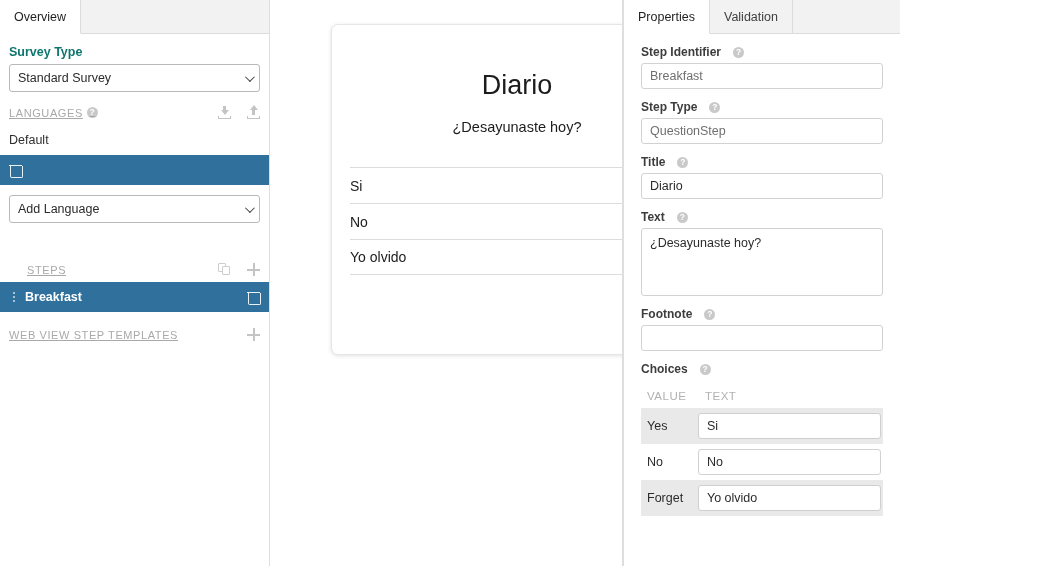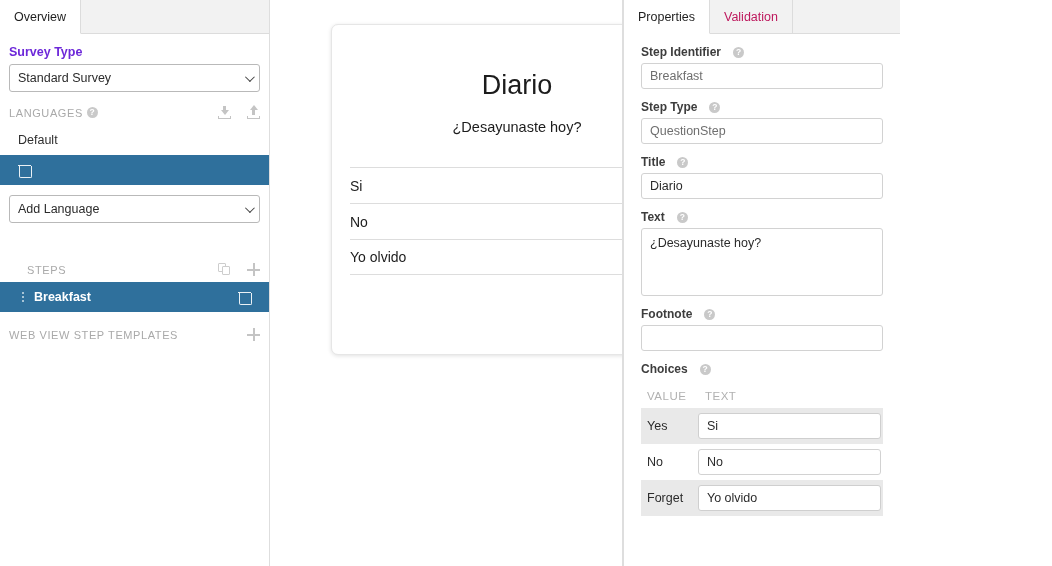--- a/index.html
+++ b/index.html
@@ -46,29 +46,29 @@
     background: #f2f2f2;
     border-right: 1px solid #dcdcdc;
     cursor: default;
   }
   .tab.active {
     background: #ffffff;
     border-bottom: 1px solid #ffffff;
     margin-bottom: -1px;
     color: #1f1f1f;
   }
-  .tab.inactive-label { color: #be185d; }
+  .tab.inactive-label { color: #404040; }
   .tabstrip .filler { flex: 1; background: #f2f2f2; }
 
   .sb-body { padding: 0; }
 
   .field-label {
     font-size: 12.5px;
     font-weight: bold;
-    color: #6d28d9;
+    color: #0f766e;
     padding: 11px 9px 5px 9px;
   }
 
   .select-wrap {
     margin: 0 9px;
     position: relative;
   }
   .fake-select {
     height: 28px;
     border: 1px solid #b9b9b9;
@@ -92,20 +92,21 @@
     pointer-events: none;
   }
 
   .section-head {
     display: flex;
     align-items: center;
     padding: 14px 9px 6px 9px;
     font-size: 11px;
     letter-spacing: 0.6px;
     color: #a9a9a9;
+    text-decoration: underline;
   }
   .section-head .sh-title { flex: 1; display: flex; align-items: center; gap: 4px; }
   .section-head .icons { display: flex; align-items: center; gap: 16px; }
 
   .help-dot {
     display: inline-block;
     width: 11px; height: 11px;
     border-radius: 50%;
     background: #c9c9c9;
     color: #ffffff;
@@ -114,21 +115,21 @@
     text-align: center;
     font-weight: bold;
     vertical-align: middle;
     cursor: help;
   }
 
   .list-row {
     height: 30px;
     display: flex;
     align-items: center;
-    padding: 0 18px;
+    padding: 0 9px;
     font-size: 12.5px;
     color: #2e2e2e;
     cursor: pointer;
   }
   .list-row.selected {
     background: #2f709c;
     color: #ffffff;
     font-weight: bold;
   }
   .list-row .row-label { flex: 1; }

